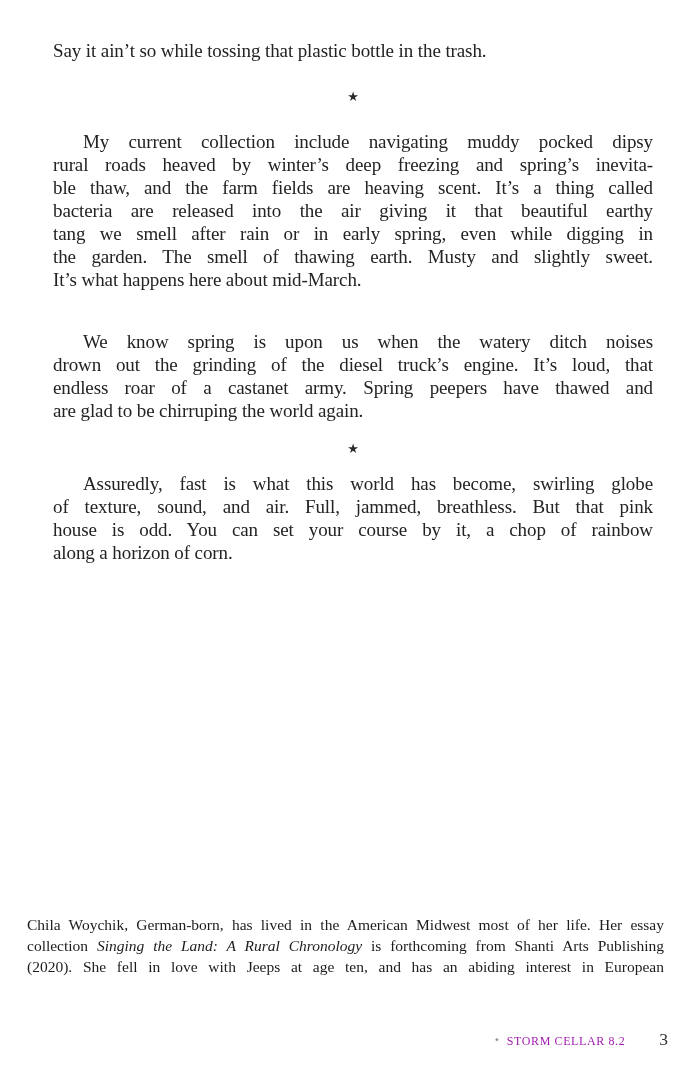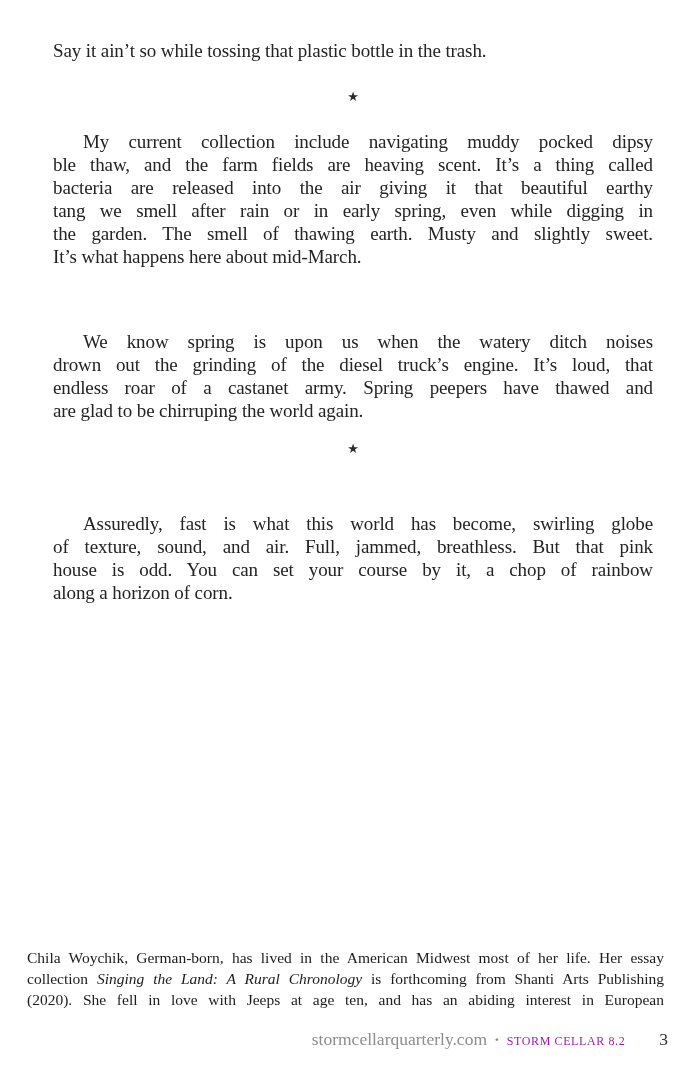--- a/index.html
+++ b/index.html
@@ -39,21 +39,21 @@
     line-height: 24px;
     text-align: center;
   }
   .star {
     font-family: "DejaVu Sans", sans-serif;
     font-size: 13px;
     color: #2b2b2b;
   }
 
   
-  .bio-block { position: absolute; left: 27px; top: 947px; width: 637px; }
+  .bio-block { position: absolute; left: 27px; top: 914px; width: 637px; }
   .bio-line {
     font-size: 15.5px;
     line-height: 21px;
     height: 21px;
     color: #1c1c1c;
     text-align: justify;
     text-align-last: justify;
     overflow: hidden;
   }
   .bio-line.last { text-align: left; text-align-last: left; }
@@ -89,51 +89,51 @@
   <div class="essay-block" style="top: 39px;">
     <div class="essay-line last">Say it ain’t so while tossing that plastic bottle in the trash.</div>
   </div>
 
   <div class="divider" style="top: 84px;">
     <span class="star">★</span>
   </div>
 
   <div class="essay-block" style="top: 130px;">
     <div class="essay-line indent">My current collection include navigating muddy pocked dipsy</div>
+    <div class="essay-line">rural roads heaved by winter’s deep freezing and spring’s inevita-</div>
     <div class="essay-line">ble thaw, and the farm fields are heaving scent. It’s a thing called</div>
     <div class="essay-line">bacteria are released into the air giving it that beautiful earthy</div>
     <div class="essay-line">tang we smell after rain or in early spring, even while digging in</div>
     <div class="essay-line">the garden. The smell of thawing earth. Musty and slightly sweet.</div>
     <div class="essay-line last">It’s what happens here about mid-March.</div>
   </div>
 
   <div class="essay-block" style="top: 330px;">
     <div class="essay-line indent">We know spring is upon us when the watery ditch noises</div>
     <div class="essay-line">drown out the grinding of the diesel truck’s engine. It’s loud, that</div>
     <div class="essay-line">endless roar of a castanet army. Spring peepers have thawed and</div>
     <div class="essay-line last">are glad to be chirruping the world again.</div>
   </div>
 
   <div class="divider" style="top: 436px;">
     <span class="star">★</span>
   </div>
 
-  <div class="essay-block" style="top: 512px;">
+  <div class="essay-block" style="top: 472px;">
     <div class="essay-line indent">Assuredly, fast is what this world has become, swirling globe</div>
     <div class="essay-line">of texture, sound, and air. Full, jammed, breathless. But that pink</div>
     <div class="essay-line">house is odd. You can set your course by it, a chop of rainbow</div>
     <div class="essay-line last">along a horizon of corn.</div>
   </div>
 
   <div class="bio-block">
     <div class="bio-line">Chila Woychik, German-born, has lived in the American Midwest most of her life. Her essay</div>
     <div class="bio-line"><span>collection </span><span class="book-title">Singing the Land: A Rural Chronology</span><span> is forthcoming from Shanti Arts Publishing</span></div>
     <div class="bio-line">(2020). She fell in love with Jeeps at age ten, and has an abiding interest in European</div>
   </div>
 
   <div class="footer">
-    <span class="site">stormcellarquarterly.com</span>
     <span class="sep">·</span>
     <span class="issue">STORM CELLAR 8.2</span>
     <span class="pagenum">3</span>
   </div>
 
 </div>
 
 </body></html>

